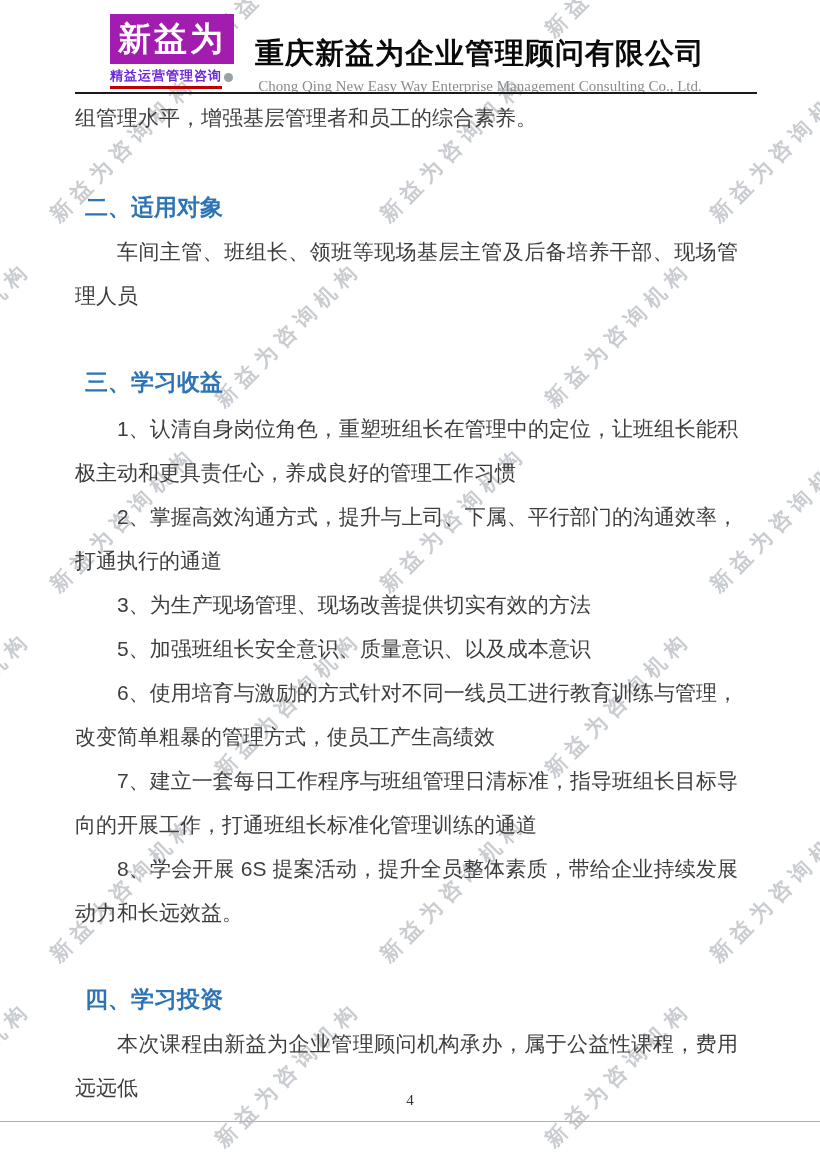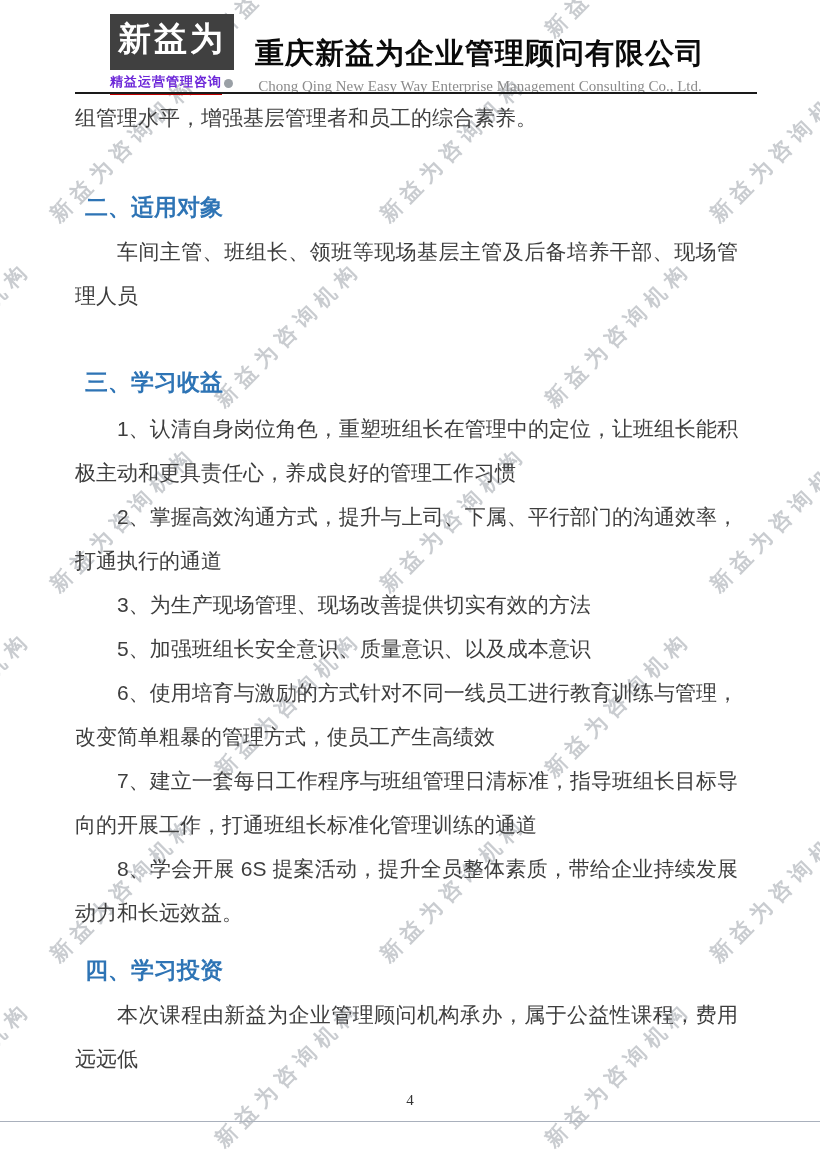--- a/index.html
+++ b/index.html
@@ -12,22 +12,22 @@
   .wm-layer{position:absolute; inset:0; z-index:0; pointer-events:none;}
   .wm{
     position:absolute; white-space:nowrap;
     color:#c9ccd0; font-size:21px; letter-spacing:7px; font-weight:bold;
     transform:rotate(-45deg); transform-origin:center;
   }
   
   .hdr{position:absolute; top:0; left:0; right:0; z-index:2;}
   .logo{position:absolute; left:110px; top:14px; width:124px;}
   .logo-main{
-    background:#404040; color:#ffffff; font-weight:bold;
-    font-size:33px; line-height:50px; height:56px; text-align:center;
+    background:#a21caf; color:#ffffff; font-weight:bold;
+    font-size:33px; line-height:50px; height:50px; text-align:center;
     letter-spacing:3px;
   }
   .logo-sub-row{margin-top:2px; white-space:nowrap;}
   .logo-sub{
     display:inline-block; color:#6d28d9; font-weight:bold; font-size:13px;
     letter-spacing:1px; border-bottom:3px solid #c00000; padding-bottom:1px;
   }
   .logo-dot{
     display:inline-block; width:9px; height:9px; border-radius:50%;
     background:#9aa0a6; margin-left:2px; vertical-align:-2px;
@@ -54,21 +54,21 @@
   .ind{text-indent:2em;}
   .sec{
     margin:0; padding-left:10px; color:#2e74b5; font-size:23px;
     font-weight:bold; line-height:30px;
   }
   .intro{margin-top:96px;}
   .sec-2{margin-top:52px;}
   .p-audience{margin-top:8px;}
   .sec-3{margin-top:49px;}
   .items{margin-top:10px;}
-  .sec-4{margin-top:20px;}
+  .sec-4{margin-top:49px;}
   .p-invest{margin-top:8px;}
   
   .page-num{
     position:absolute; z-index:2; top:1092px; left:0; right:0;
     text-align:center; font-family:"Liberation Serif", serif;
     font-size:15px; color:#333333;
   }
   .footer-rule{
     position:absolute; z-index:2; top:1121px; left:0; right:0;
     border-top:1px solid #a9b0bc;

